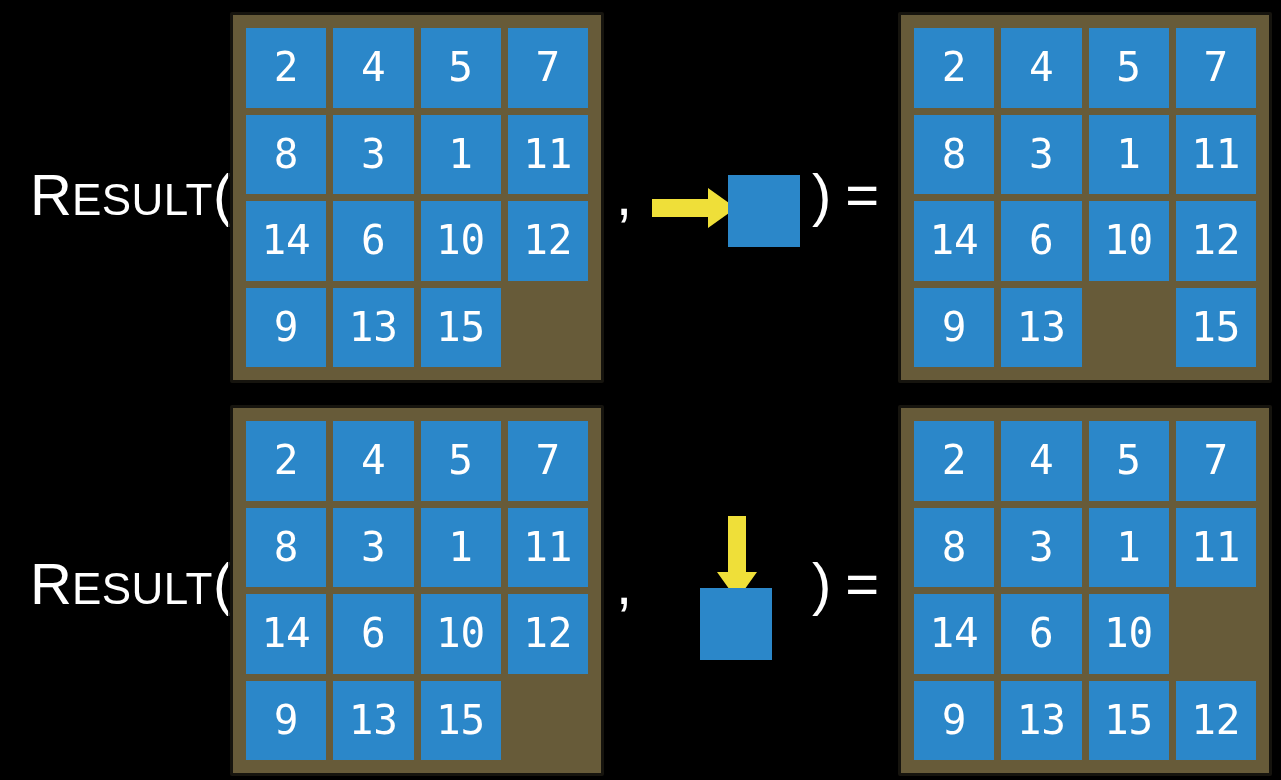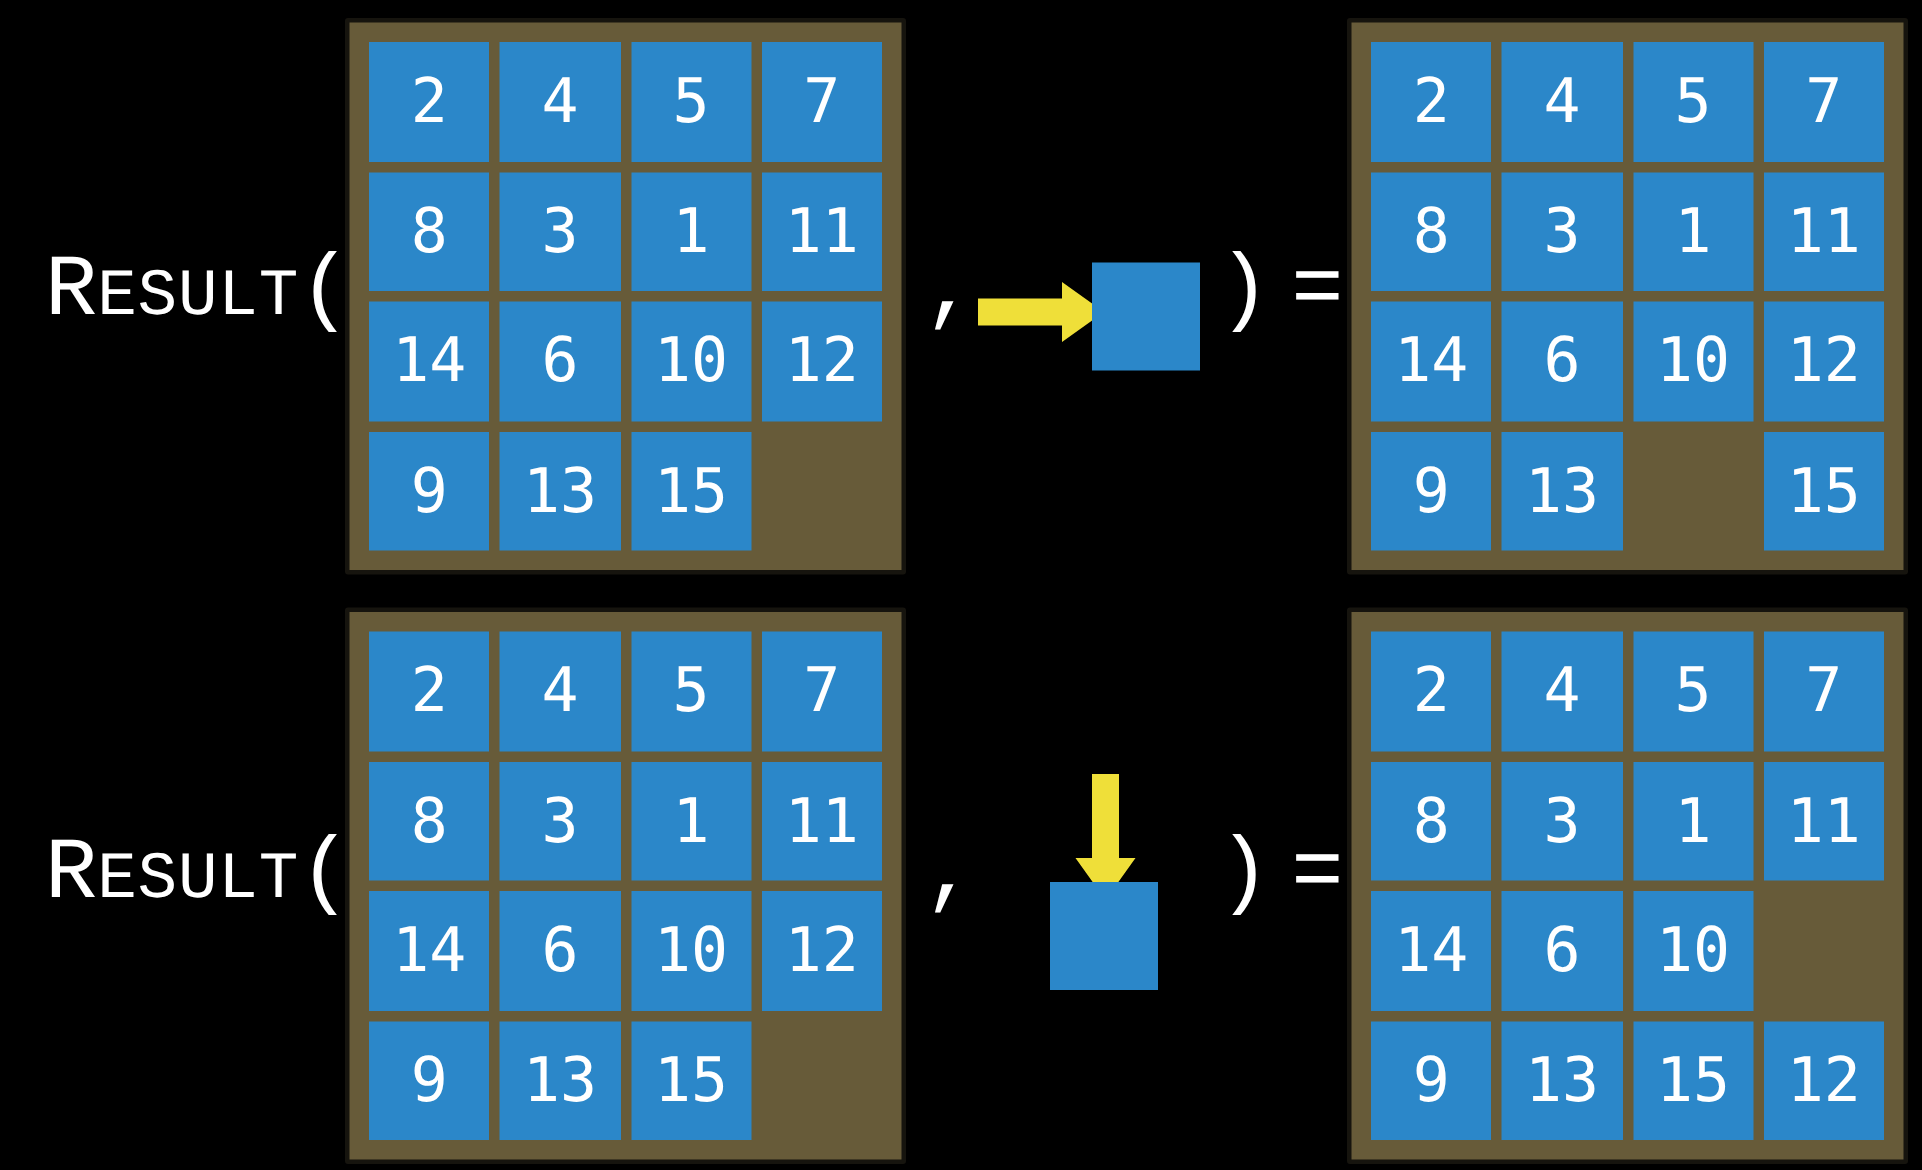--- a/index.html
+++ b/index.html
@@ -17,21 +17,21 @@
     background: var(--background);
     position: relative;
     overflow: hidden;
     font-family: "Liberation Serif", serif;
   }
   .abs { position: absolute; }
 
   
   .fn-label, .punct {
     color: var(--text);
-    font-family: Liberation Mono, monospace;
+    font-family: Liberation Sans, sans-serif;
     font-size: 58px;
     line-height: 1;
     white-space: nowrap;
   }
   .fn-rest { font-size: 44px; letter-spacing: 0.5px; }
   .eq-sign { margin-left: 14px; }
 
   
   .board {
     width: 374px;

